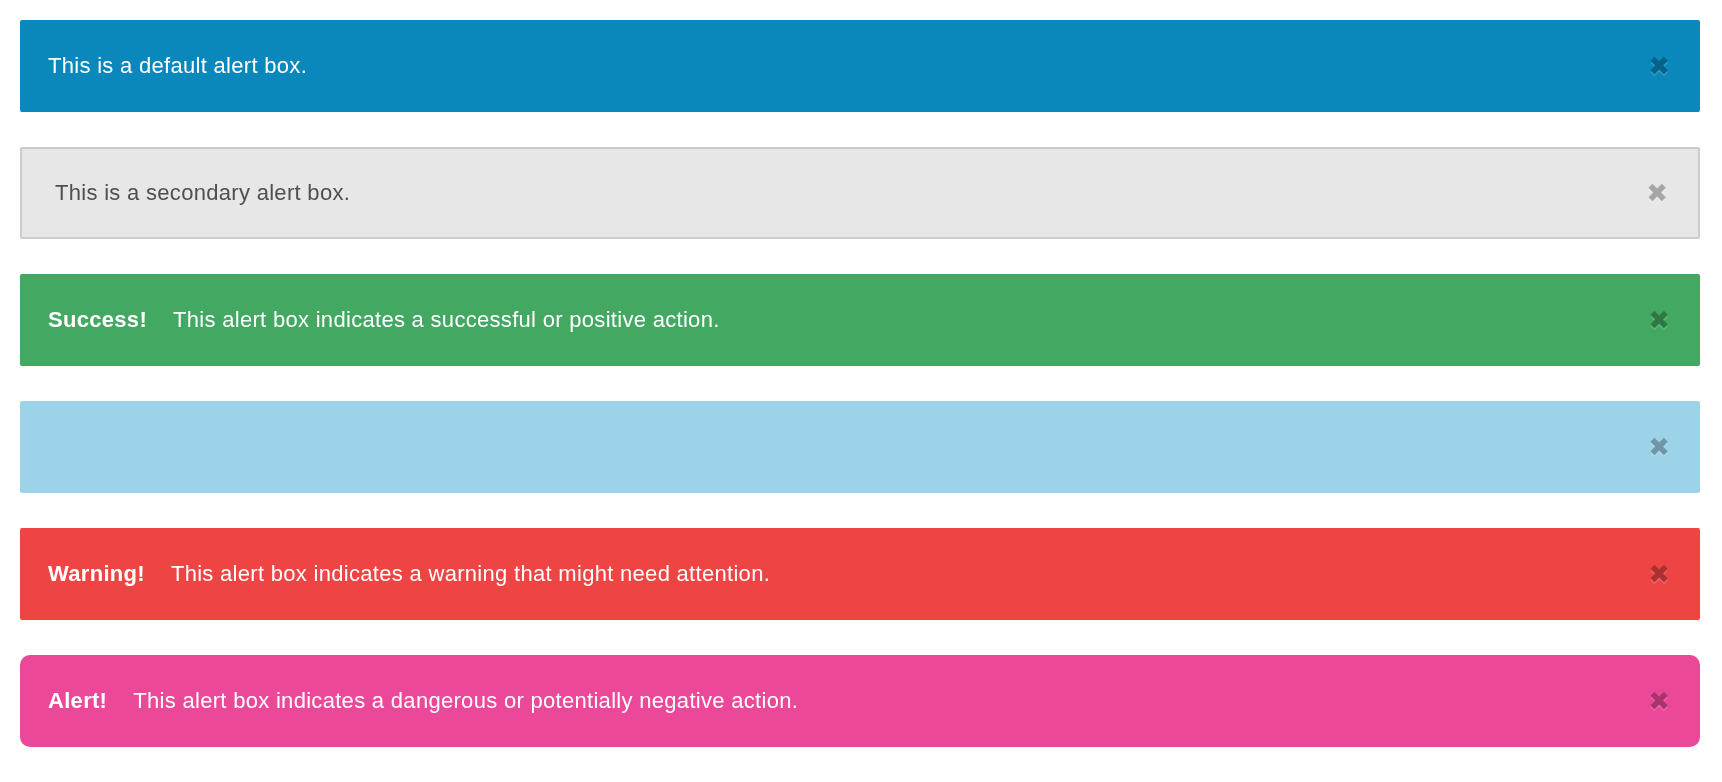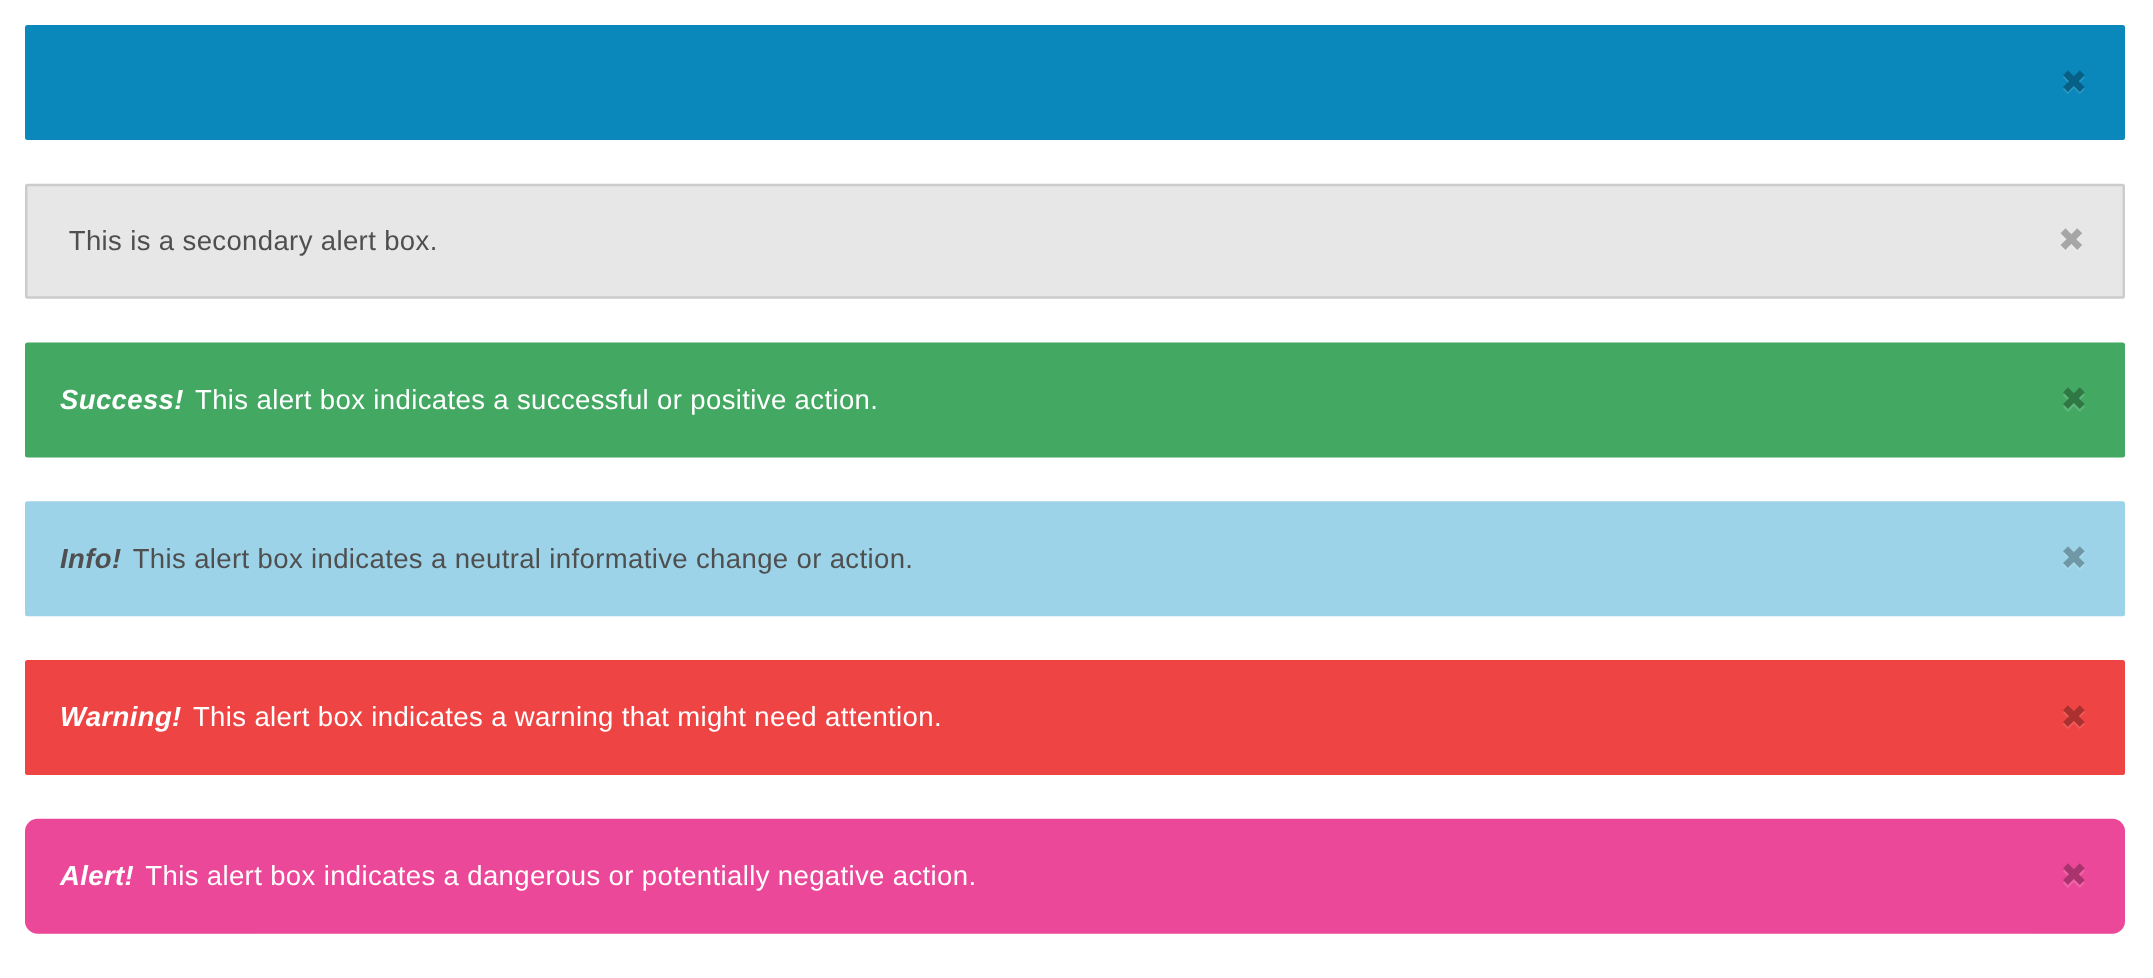--- a/index.html
+++ b/index.html
@@ -25,22 +25,21 @@
     border-radius: 2px;
     font-size: 22px;
     letter-spacing: 0.3px;
   }
   .alert-text {
     display: inline-block;
     line-height: 1.3;
   }
   .lead {
     font-weight: bold;
-    margin-right: 9px;
-    font-style: italic;
+    margin-right: 26px;
   }
   .lead:empty { display: none; margin-right: 0; }
   .closebtn {
     margin-left: auto;
     background: none;
     border: none;
     padding: 0 2px;
     cursor: pointer;
     font-family: "DejaVu Sans", sans-serif;
     font-size: 26px;
@@ -50,41 +49,41 @@
     opacity: 0.28;
     text-shadow: 0 2px 0 rgba(255,255,255,0.55);
   }
 </style>
 </head>
 <body>
 
 <div class="page">
 
   <div class="alert alert-0" style="background: rgb(10, 135, 187); color: rgb(255, 255, 255);">
+    <div class="alert-text">
+      <span>This is a default alert box.</span>
+    </div>
     <button class="closebtn"><span>✖</span></button>
   </div>
 
   <div class="alert alert-1" style="background: rgb(231, 231, 231); color: rgb(79, 79, 79); border: 2px solid rgb(204, 204, 204); padding-left: 33px;">
     <div class="alert-text">
       <span>This is a secondary alert box.</span>
     </div>
     <button class="closebtn"><span>✖</span></button>
   </div>
 
   <div class="alert alert-2" style="background: rgb(66, 168, 98); color: rgb(255, 255, 255);">
     <div class="alert-text">
       <span class="lead">Success!</span><span>This alert box indicates a successful or positive action.</span>
     </div>
     <button class="closebtn"><span>✖</span></button>
   </div>
 
   <div class="alert alert-3" style="background: rgb(156, 211, 232); color: rgb(79, 79, 79);">
-    <div class="alert-text">
-      <span class="lead">Info!</span><span>This alert box indicates a neutral informative change or action.</span>
-    </div>
     <button class="closebtn"><span>✖</span></button>
   </div>
 
   <div class="alert alert-4" style="background: #ef4444; color: rgb(255, 255, 255);">
     <div class="alert-text">
       <span class="lead">Warning!</span><span>This alert box indicates a warning that might need attention.</span>
     </div>
     <button class="closebtn"><span>✖</span></button>
   </div>
 

